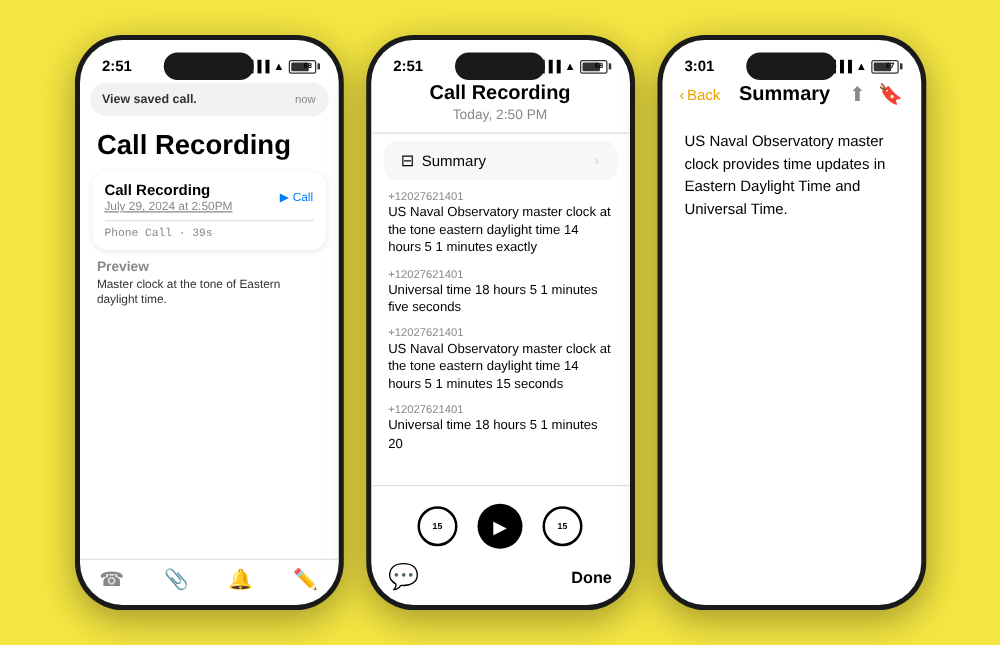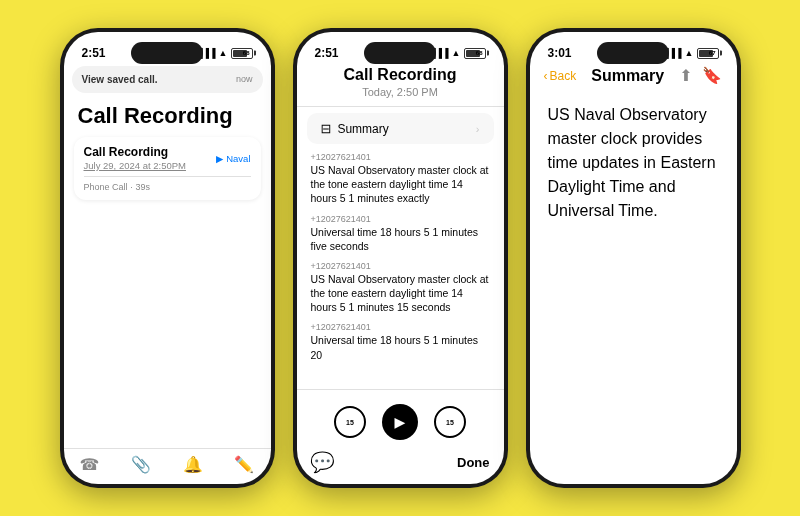--- a/index.html
+++ b/index.html
@@ -141,21 +141,21 @@
     .recording-item .rec-date { font-size: 9.5px; color: #888; margin-top: 1px; text-decoration: underline; }
     .play-btn {
       display: flex;
       align-items: center;
       gap: 3px;
       font-size: 9.5px;
       color: #007aff;
       font-weight: 500;
     }
     .rec-divider { height: 0.5px; background: #e0e0e0; margin: 5px 0; }
-    .rec-footer { font-size: 9px; color: #888; }
+    .rec-footer { font-size: 9px; color: #888; font-family: Liberation Mono, monospace; }
 
     .preview-section {
       padding: 4px 14px 2px;
     }
     .preview-section .preview-label { font-size: 11px; font-weight: 600; color: #888; }
     .preview-section .preview-text { font-size: 9.5px; color: #333; margin-top: 2px; line-height: 1.3; }
 
     
     .tab-bar {
       display: flex;
@@ -284,21 +284,21 @@
     .p3-back { font-size: 12px; color: #f0a000; display: flex; align-items: center; gap: 2px; }
     .p3-title-center { font-size: 16px; font-weight: 700; flex: 1; text-align: center; }
     .p3-icons { display: flex; gap: 10px; }
     .p3-icon { font-size: 16px; color: #888; }
 
     .summary-body {
       padding: 10px 18px;
       flex: 1;
     }
     .summary-body .summary-text {
-      font-size: 16px;
+      font-size: 12px;
       color: #000;
       line-height: 1.5;
     }
   </style>
 </head>
 <body>
 
 <div class="phone-frame">
   <div class="phone-inner">
     <div class="dynamic-island"></div>
@@ -326,27 +326,31 @@
       </div>
 
       <div class="recording-item">
         <div class="rec-header">
           <div>
             <div class="rec-name">Call Recording</div>
             <div class="rec-date">July 29, 2024 at 2:50PM</div>
           </div>
           <div class="play-btn">
             <span>▶</span>
-            <span>Naval</span>
+            <span>Call</span>
           </div>
         </div>
         <div class="rec-divider"></div>
         <div class="rec-footer">Phone Call · 39s</div>
       </div>
 
+      <div class="preview-section">
+        <div class="preview-label">Preview</div>
+        <div class="preview-text">Master clock at the tone of Eastern daylight time.</div>
+      </div>
 
       <div class="tab-bar">
         <div class="tab-item">
           <span class="tab-icon">☎</span>
         </div>
         <div class="tab-item">
           <span class="tab-icon">📎</span>
         </div>
         <div class="tab-item">
           <span class="tab-icon">🔔</span>

